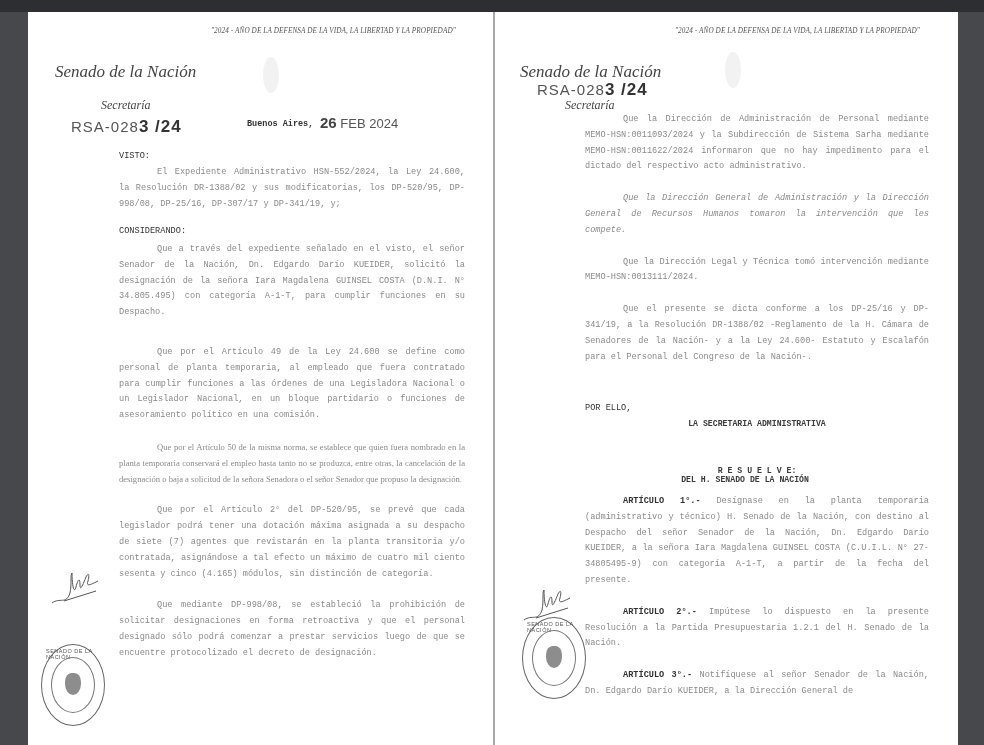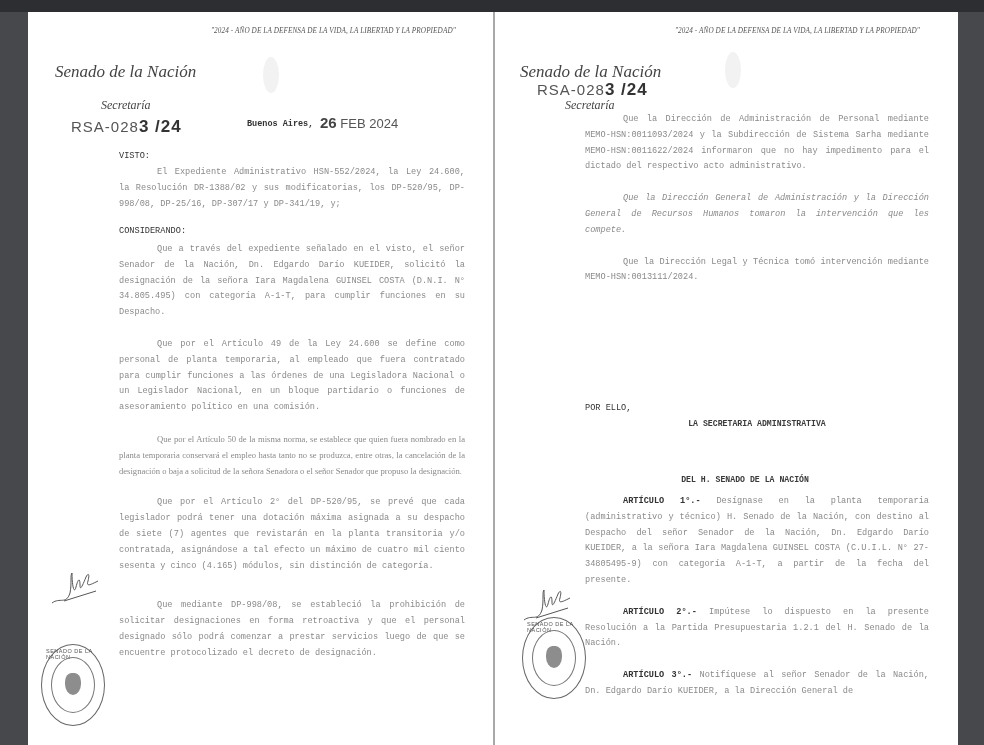--- a/index.html
+++ b/index.html
@@ -102,24 +102,24 @@
   </div>
 
   <div class="head" style="left:91px;top:139px;">VISTO:</div>
   <div class="txt" style="left:91px;top:153px;width:346px;">
     <p>El Expediente Administrativo HSN-552/2024, la Ley 24.600, la Resolución DR-1388/02 y sus modificatorias, los DP-520/95, DP-998/08, DP-25/16, DP-307/17 y DP-341/19, y;</p>
   </div>
 
   <div class="head" style="left:91px;top:214px;">CONSIDERANDO:</div>
   <div class="txt" style="left:91px;top:230px;width:346px;">
     <p>Que a través del expediente señalado en el visto, el señor Senador de la Nación, Dn. Edgardo Darío KUEIDER, solicitó la designación de la señora Iara Magdalena GUINSEL COSTA (D.N.I. N° 34.805.495) con categoría A-1-T, para cumplir funciones en su Despacho.</p>
-    <p style="margin-top:16px;">Que por el Artículo 49 de la Ley 24.600 se define como personal de planta temporaria, al empleado que fuera contratado para cumplir funciones a las órdenes de una Legisladora Nacional o un Legislador Nacional, en un bloque partidario o funciones de asesoramiento político en una comisión.</p>
+    <p style="margin-top:24px;">Que por el Artículo 49 de la Ley 24.600 se define como personal de planta temporaria, al empleado que fuera contratado para cumplir funciones a las órdenes de una Legisladora Nacional o un Legislador Nacional, en un bloque partidario o funciones de asesoramiento político en una comisión.</p>
     <p style="margin-top:16px;font-family:Liberation Serif, serif;">Que por el Artículo 50 de la misma norma, se establece que quien fuera nombrado en la planta temporaria conservará el empleo hasta tanto no se produzca, entre otras, la cancelación de la designación o baja a solicitud de la señora Senadora o el señor Senador que propuso la designación.</p>
     <p style="margin-top:16px;">Que por el Artículo 2° del DP-520/95, se prevé que cada legislador podrá tener una dotación máxima asignada a su despacho de siete (7) agentes que revistarán en la planta transitoria y/o contratada, asignándose a tal efecto un máximo de cuatro mil ciento sesenta y cinco (4.165) módulos, sin distinción de categoría.</p>
-    <p style="margin-top:24px;">Que mediante DP-998/08, se estableció la prohibición de solicitar designaciones en forma retroactiva y que el personal designado sólo podrá comenzar a prestar servicios luego de que se encuentre protocolizado el decreto de designación.</p>
+    <p style="margin-top:16px;">Que mediante DP-998/08, se estableció la prohibición de solicitar designaciones en forma retroactiva y que el personal designado sólo podrá comenzar a prestar servicios luego de que se encuentre protocolizado el decreto de designación.</p>
   </div>
 
   <svg class="sig" style="left:22px;top:553px;" viewBox="0 0 52 45">
     <path d="M2 38 C10 32 16 40 20 28 C22 18 20 10 22 8 C22 20 24 30 26 22 C28 14 30 12 30 20 C30 26 32 22 36 12 C38 8 40 8 38 16 C36 22 40 20 48 16 M14 36 L46 26" stroke="#555" stroke-width="1" fill="none"></path>
   </svg>
 
   <div class="seal" style="left:13px;top:632px;">
     <div class="ring-text">SENADO DE LA NACIÓN</div>
     <div class="inner">
         <div class="shield"></div>
@@ -134,25 +134,27 @@
   <div class="senado" style="left:25px;top:50px;">Senado de la Nación</div>
   <div class="rsa" style="left:42px;top:68px;">
     <span>RSA-</span><span>028</span><b>3 /24</b>
   </div>
   <div class="secretaria" style="left:70px;top:86px;">Secretaría</div>
 
   <div class="txt" style="left:90px;top:100px;width:344px;">
     <p>Que la Dirección de Administración de Personal mediante MEMO-HSN:0011093/2024 y la Subdirección de Sistema Sarha mediante MEMO-HSN:0011622/2024 informaron que no hay impedimento para el dictado del respectivo acto administrativo.</p>
     <p style="margin-top:16px;font-style:italic;">Que la Dirección General de Administración y la Dirección General de Recursos Humanos tomaron la intervención que les compete.</p>
     <p style="margin-top:16px;">Que la Dirección Legal y Técnica tomó intervención mediante MEMO-HSN:0013111/2024.</p>
+    <p style="margin-top:16px;">Que el presente se dicta conforme a los DP-25/16 y DP-341/19, a la Resolución DR-1388/02 -Reglamento de la H. Cámara de Senadores de la Nación- y a la Ley 24.600- Estatuto y Escalafón para el Personal del Congreso de la Nación-.</p>
   </div>
 
   <div class="head" style="left:90px;top:391px;">POR ELLO,</div>
   <div class="center-head" style="left:90px;top:407px;width:344px;">LA SECRETARIA ADMINISTRATIVA</div>
   <div class="center-head" style="left:78px;top:423px;width:344px;margin-top:40px;">DEL H. SENADO DE LA NACIÓN</div>
+  <div class="center-head" style="left:90px;top:454px;width:344px;">R E S U E L V E:</div>
 
   <div class="txt" style="left:90px;top:482px;width:344px;">
     <p><span class="art-label">ARTÍCULO 1°.-</span> <span>Desígnase en la planta temporaria (administrativo y técnico) H. Senado de la Nación, con destino al Despacho del señor Senador de la Nación, Dn. Edgardo Darío KUEIDER, a la señora Iara Magdalena GUINSEL COSTA (C.U.I.L. N° 27-34805495-9) con categoría A-1-T, a partir de la fecha del presente.</span></p>
     <p style="margin-top:16px;"><span class="art-label">ARTÍCULO 2°.-</span> <span>Impútese lo dispuesto en la presente Resolución a la Partida Presupuestaria 1.2.1 del H. Senado de la Nación.</span></p>
     <p style="margin-top:16px;"><span class="art-label">ARTÍCULO 3°.-</span> <span>Notifíquese al señor Senador de la Nación, Dn. Edgardo Darío KUEIDER, a la Dirección General de</span></p>
   </div>
 
   <svg class="sig" style="left:27px;top:570px;" viewBox="0 0 52 45">
     <path d="M2 38 C10 32 16 40 20 28 C22 18 20 10 22 8 C22 20 24 30 26 22 C28 14 30 12 30 20 C30 26 32 22 36 12 C38 8 40 8 38 16 C36 22 40 20 48 16 M14 36 L46 26" stroke="#555" stroke-width="1" fill="none"></path>
   </svg>

